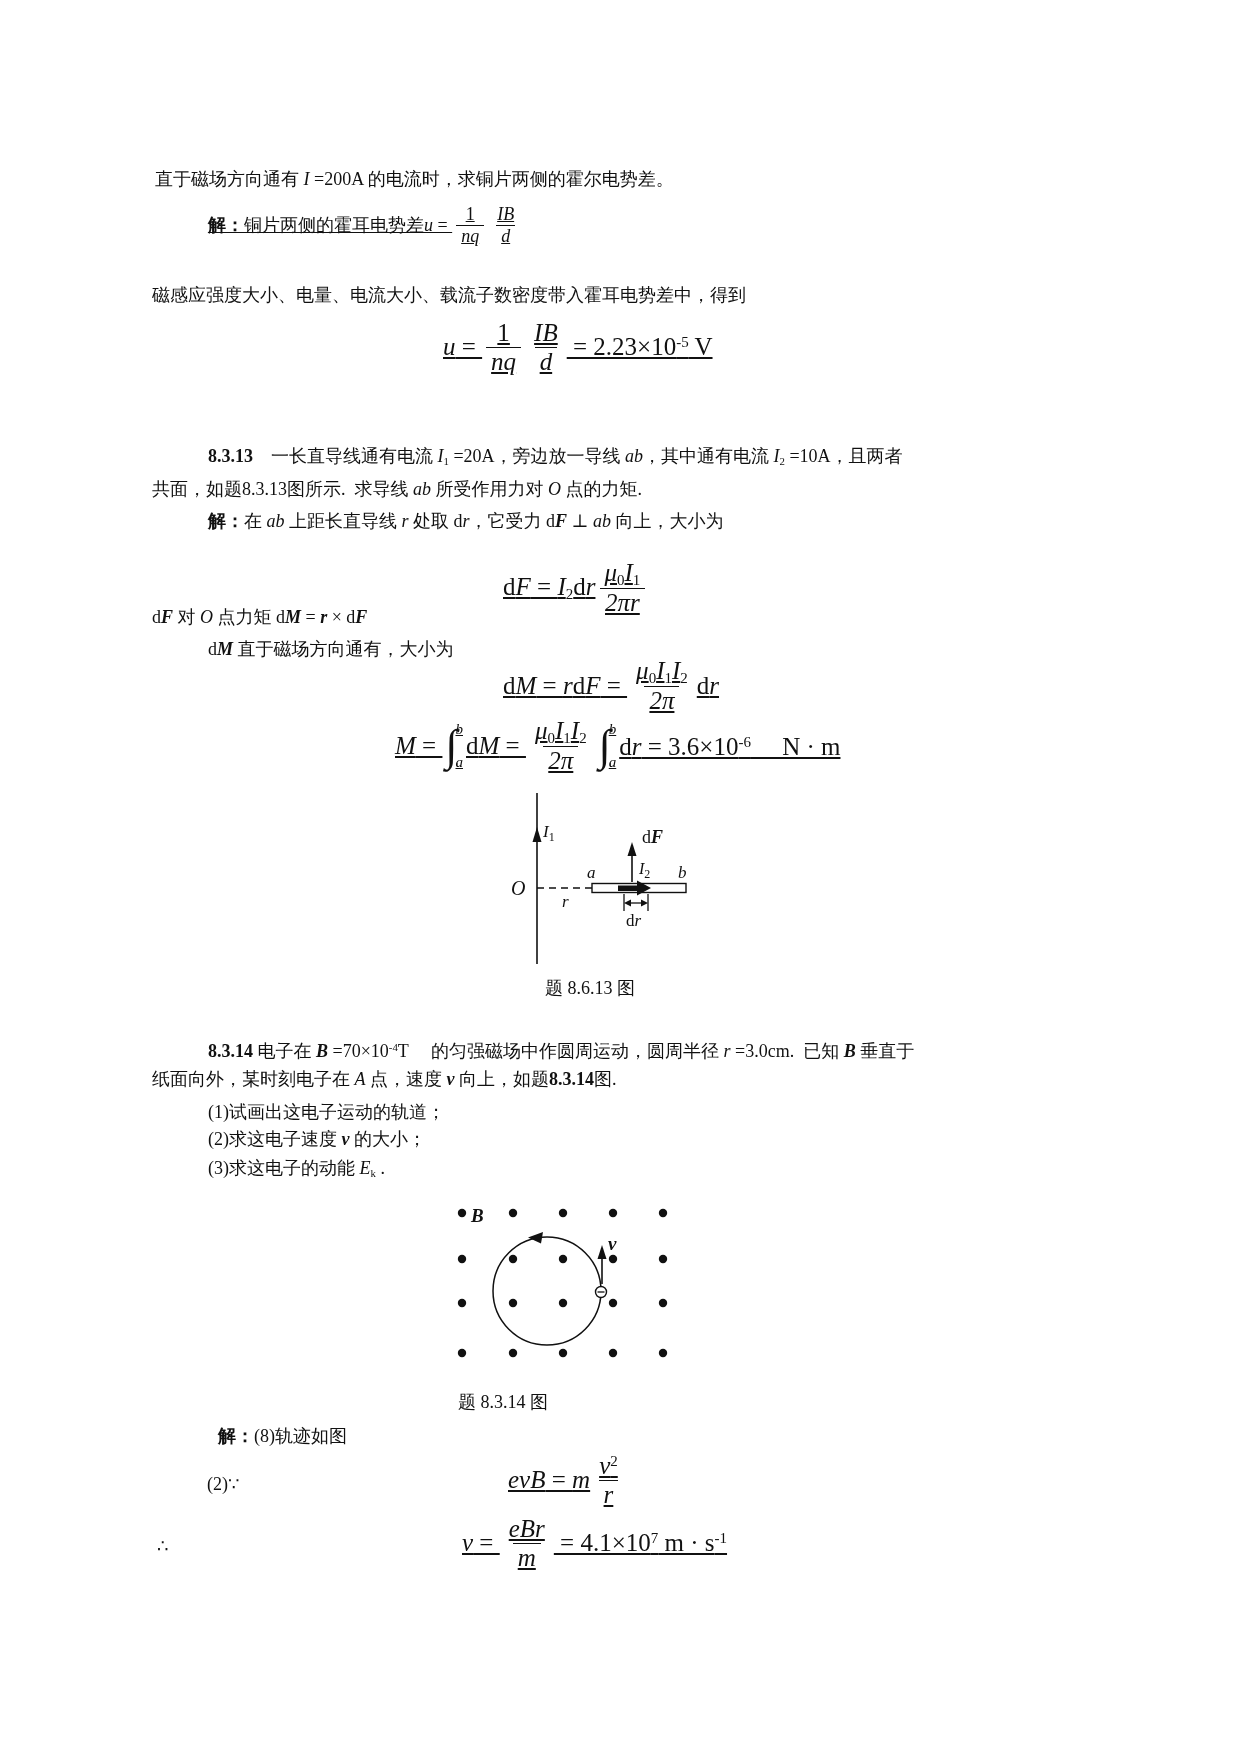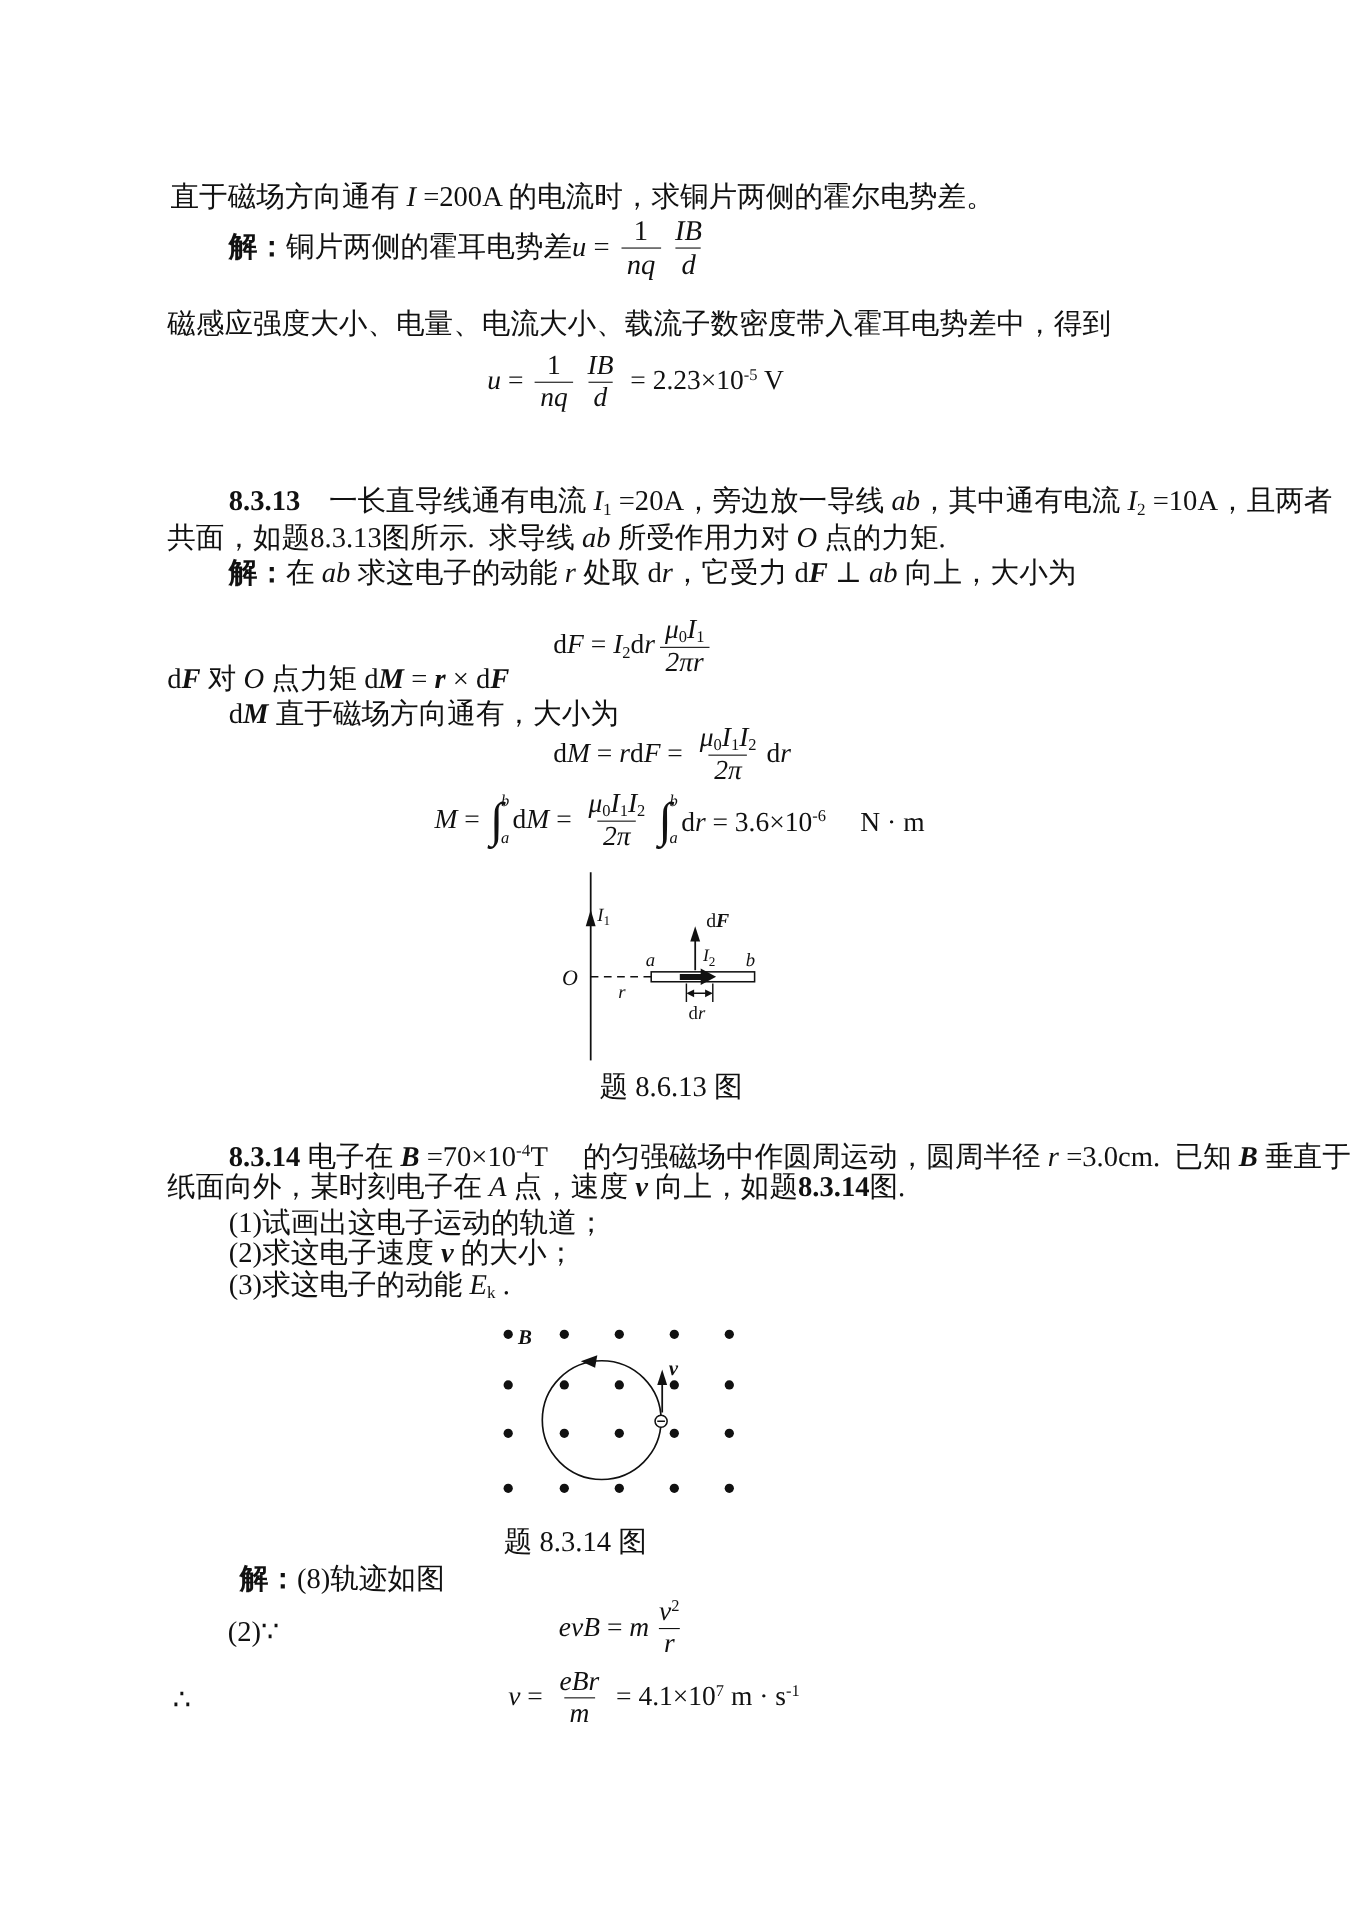--- a/index.html
+++ b/index.html
@@ -1,26 +1,26 @@
 <!DOCTYPE html>
 <html><head>
 <meta charset="utf-8">
 <style>
   html,body{margin:0;padding:0;}
   body{width:1240px;height:1754px;background:#ffffff;position:relative;
        font-family:"Liberation Serif","DejaVu Serif",serif;color:#111;}
   .abs{position:absolute;}
-  .txt{font-size:26px;line-height:32px;white-space:pre;}
+  .txt{font-size:18px;line-height:32px;white-space:pre;}
   .runs{white-space:pre;}
   .b{font-weight:bold;}
   .i{font-style:italic;}
   .bi{font-style:italic;font-weight:bold;}
   .sup{font-size:0.6em;vertical-align:0.55em;}
   .sub{font-size:0.6em;vertical-align:-0.25em;}
-  .row{display:inline-flex;align-items:center;}
+  .row{display:inline-flex;align-items:center;text-decoration:underline;}
   .dsp{font-size:25px;}
   .frac{display:inline-flex;flex-direction:column;align-items:center;
         vertical-align:middle;margin:0 4px;line-height:1.12;text-align:center;}
   .frac>span{padding:0 5px;white-space:pre;}
   .frac .den{border-top:1.5px solid #111;}
   .int{display:inline-flex;align-items:center;margin:0 3px;}
   .isym{font-size:44px;line-height:0.95;font-style:normal;}
   .ilims{display:inline-flex;flex-direction:column;justify-content:space-between;
          height:50px;font-size:15px;font-style:italic;margin-left:-2px;padding:1px 0;}
   svg text{font-family:"Liberation Serif","DejaVu Serif",serif;fill:#111;}
@@ -56,21 +56,21 @@
   </span>
   <span class="frac">
     <span class="num i">IB</span>
     <span class="den i">d</span>
   </span>
   <span class="runs"><span> = 2.23×10</span><span class="sup">-5</span><span> V</span></span>
 </div>
 
 <div class="abs txt" style="top:440px;left:208px"><span class="b">8.3.13</span><span>　一长直导线通有电流 </span><span class="i">I</span><span class="sub">1</span><span> =20A，旁边放一导线 </span><span class="i">ab</span><span>，其中通有电流 </span><span class="i">I</span><span class="sub">2</span><span> =10A，且两者</span></div>
 <div class="abs txt" style="top:473px;left:152px"><span>共面，如题8.3.13图所示.  求导线 </span><span class="i">ab</span><span> 所受作用力对 </span><span class="i">O</span><span> 点的力矩.</span></div>
-<div class="abs txt" style="top:505px;left:208px"><span class="b">解：</span><span>在 </span><span class="i">ab</span><span> 求这电子的动能 </span><span class="i">r</span><span> 处取 d</span><span class="i">r</span><span>，它受力 d</span><span class="bi">F</span><span> ⊥ </span><span class="i">ab</span><span> 向上，大小为</span></div>
+<div class="abs txt" style="top:505px;left:208px"><span class="b">解：</span><span>在 </span><span class="i">ab</span><span> 上距长直导线 </span><span class="i">r</span><span> 处取 d</span><span class="i">r</span><span>，它受力 d</span><span class="bi">F</span><span> ⊥ </span><span class="i">ab</span><span> 向上，大小为</span></div>
 
 <div class="abs dsp row" style="top:560px;left:503px;height:56px">
   <span class="runs"><span>d</span><span class="i">F</span><span> = </span><span class="i">I</span><span class="sub">2</span><span>d</span><span class="i">r</span></span>
   <span class="frac">
     <span class="num runs"><span class="i">μ</span><span class="sub">0</span><span class="i">I</span><span class="sub">1</span></span>
     <span class="den runs"><span class="i">2πr</span></span>
   </span>
 </div>
 
 <div class="abs txt" style="top:601px;left:152px"><span>d</span><span class="bi">F</span><span> 对 </span><span class="i">O</span><span> 点力矩 d</span><span class="bi">M</span><span> = </span><span class="bi">r</span><span> × d</span><span class="bi">F</span></div>

